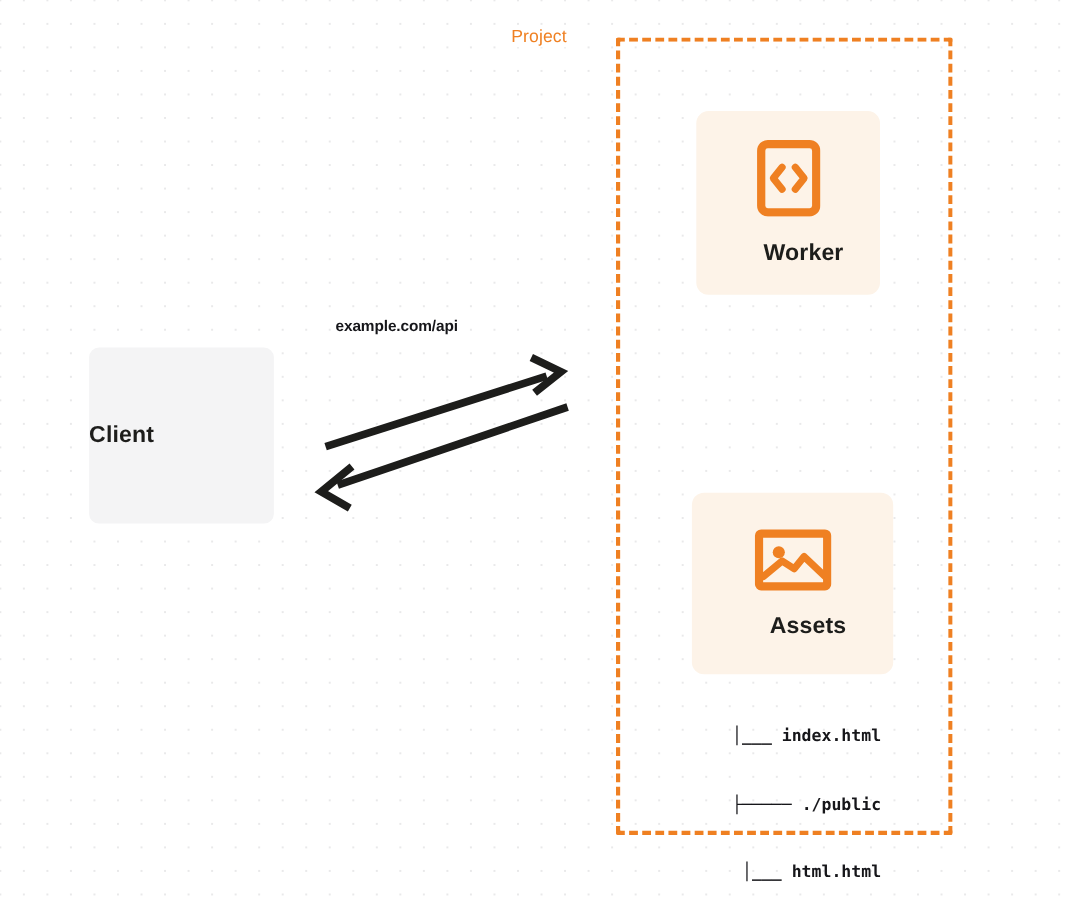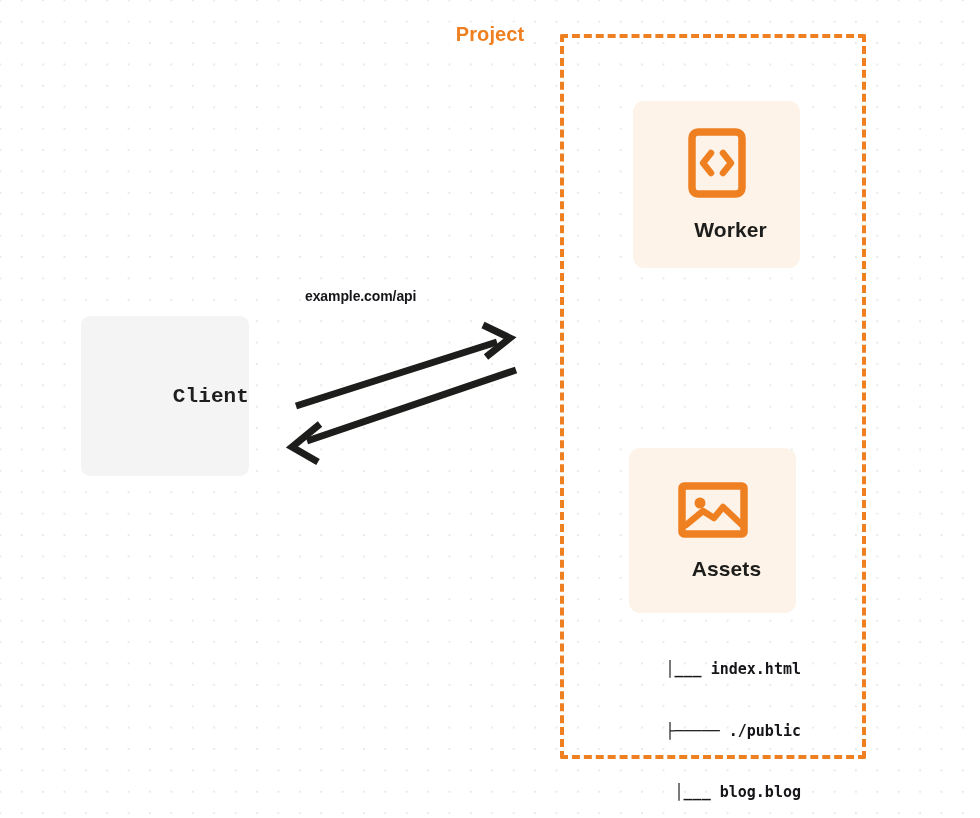--- a/index.html
+++ b/index.html
@@ -28,22 +28,21 @@
   #client-node {
     position: absolute;
     left: 81px;
     top: 316px;
     width: 168px;
     height: 160px;
     background: #f4f4f5;
     border-radius: 9px;
     display: flex;
     align-items: center;
-    justify-content: flex-end;
-    font-family: Liberation Mono, monospace;
+    justify-content: flex-start;
   }
   #client-node .node-label {
     font-size: 21px;
     font-weight: bold;
     color: #1d1d1b;
     letter-spacing: 0.1px;
   }
 
   
   #flow-arrows {
@@ -77,22 +76,22 @@
     border: 4px dashed #ef8022;
     border-radius: 2px;
   }
   #project-title {
     position: absolute;
     left: 50%;
     top: 34px;
     transform: translate(-50%, -50%);
     background: #ffffff;
     padding: 0 7px;
-    font-size: 20px;
-    font-weight: bold;
+    font-size: 16px;
+    font-weight: normal;
     color: #ef8022;
     letter-spacing: 0.1px;
     white-space: nowrap;
   }
 
   
   .service-box {
     position: absolute;
     background: #fdf3e8;
     border-radius: 11px;
@@ -103,21 +102,21 @@
   }
   #worker-box {
     left: 633px;
     top: 101px;
     width: 167px;
     height: 167px;
   }
   #assets-box {
     left: 629px;
     top: 448px;
-    width: 167px;
+    width: 183px;
     height: 165px;
   }
   .service-icon {
     display: block;
     margin-bottom: 16px;
   }
   #assets-box .service-icon {
     margin-bottom: 14px;
   }
   .service-label {
@@ -189,17 +188,17 @@
         <circle cx="22" cy="22" r="5.5" fill="#ef8022"></circle>
         <polyline points="8,44 25,30 36,37 45,26 64,44" fill="none" stroke="#ef8022" stroke-width="6.5" stroke-linecap="round" stroke-linejoin="round"></polyline>
       </svg>
     </span>
     <span class="service-label">Assets</span>
   </div>
 
   <div id="asset-file-tree">
     <span class="tree-row"><span>│___</span> <span>index.html</span></span>
     <span class="tree-row"><span>├─────</span> <span>./public</span></span>
-    <span class="tree-row"><span>│___</span> <span>blog.blog</span></span>
+    <span class="tree-row"><span>│___</span> <span>html.html</span></span>
     
   </div>
 
 </div>
 
 </body></html>

